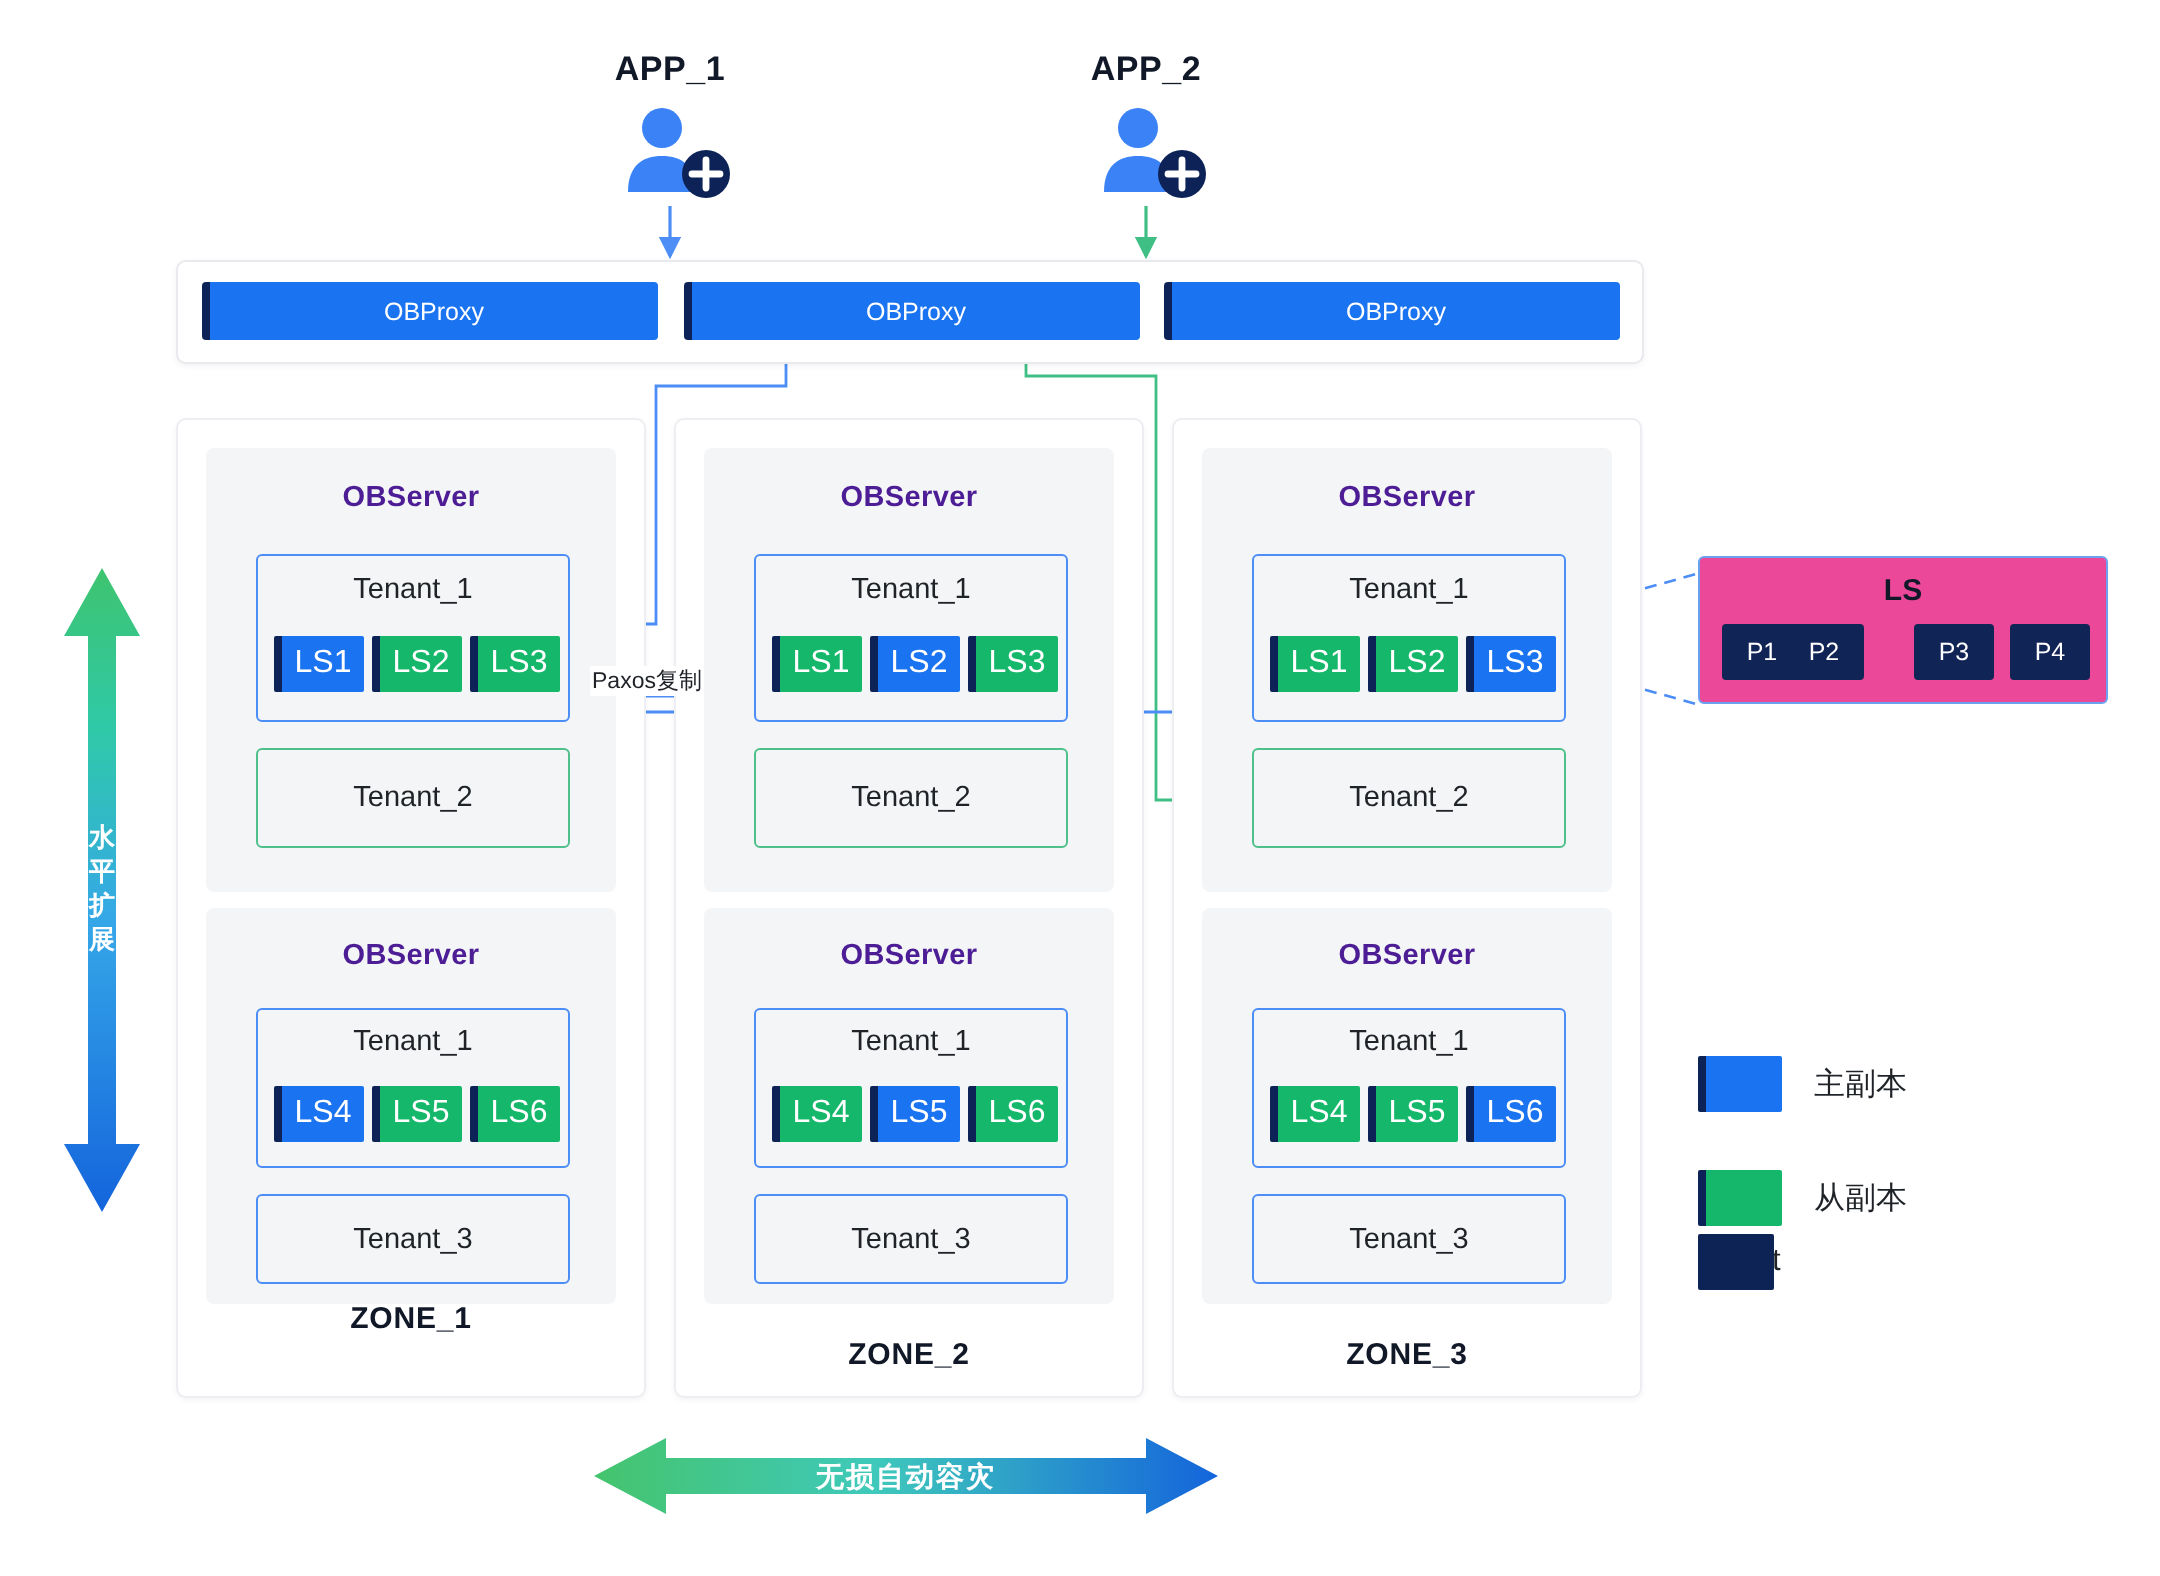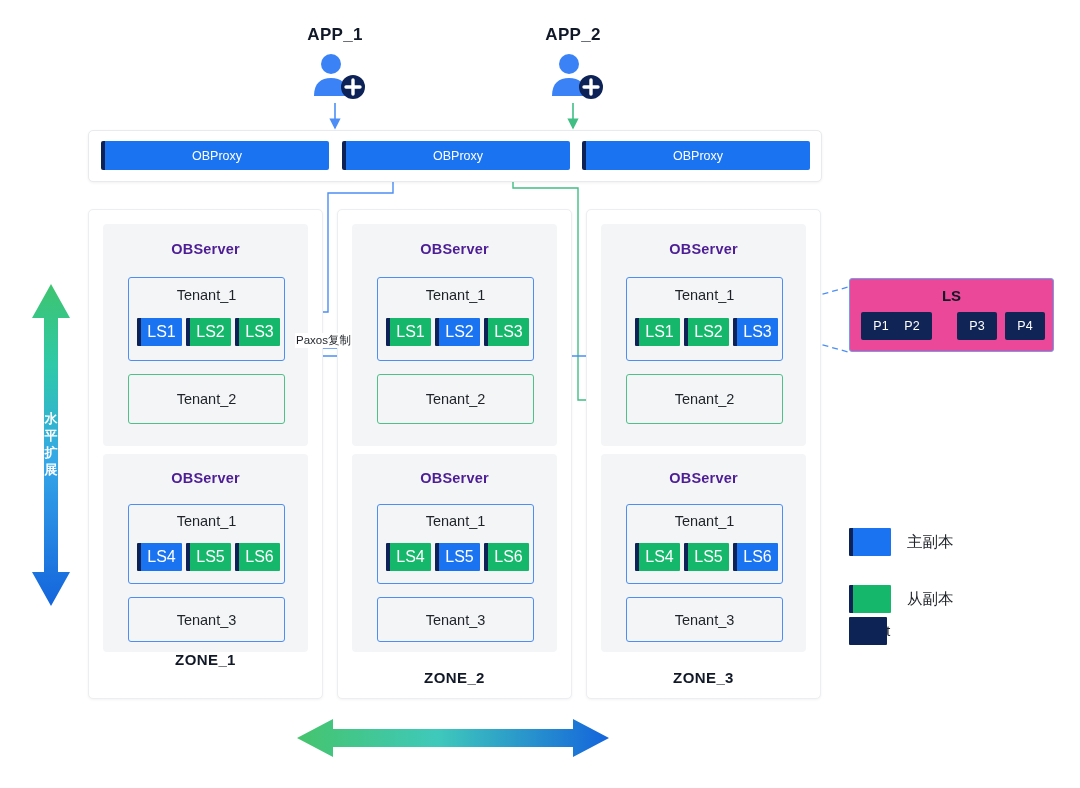--- a/index.html
+++ b/index.html
@@ -329,14 +329,15 @@
       <div class="legend-swatch follower"></div>
       <div class="legend-text">从副本</div>
     </div>
     <div class="legend-row" style="left:0;top:94px;">
       <div class="legend-swatch tablet"></div>
       <div class="legend-text">Tablet</div>
     </div>
   </div>
 
   <div class="v-arrow-text" style="left:43px;top:410px;">水平扩展</div>
+  <div class="h-arrow-text" style="left:0;top:730px;width:906px;">无损自动容灾</div>
 
 </div>
 
 </body></html>

